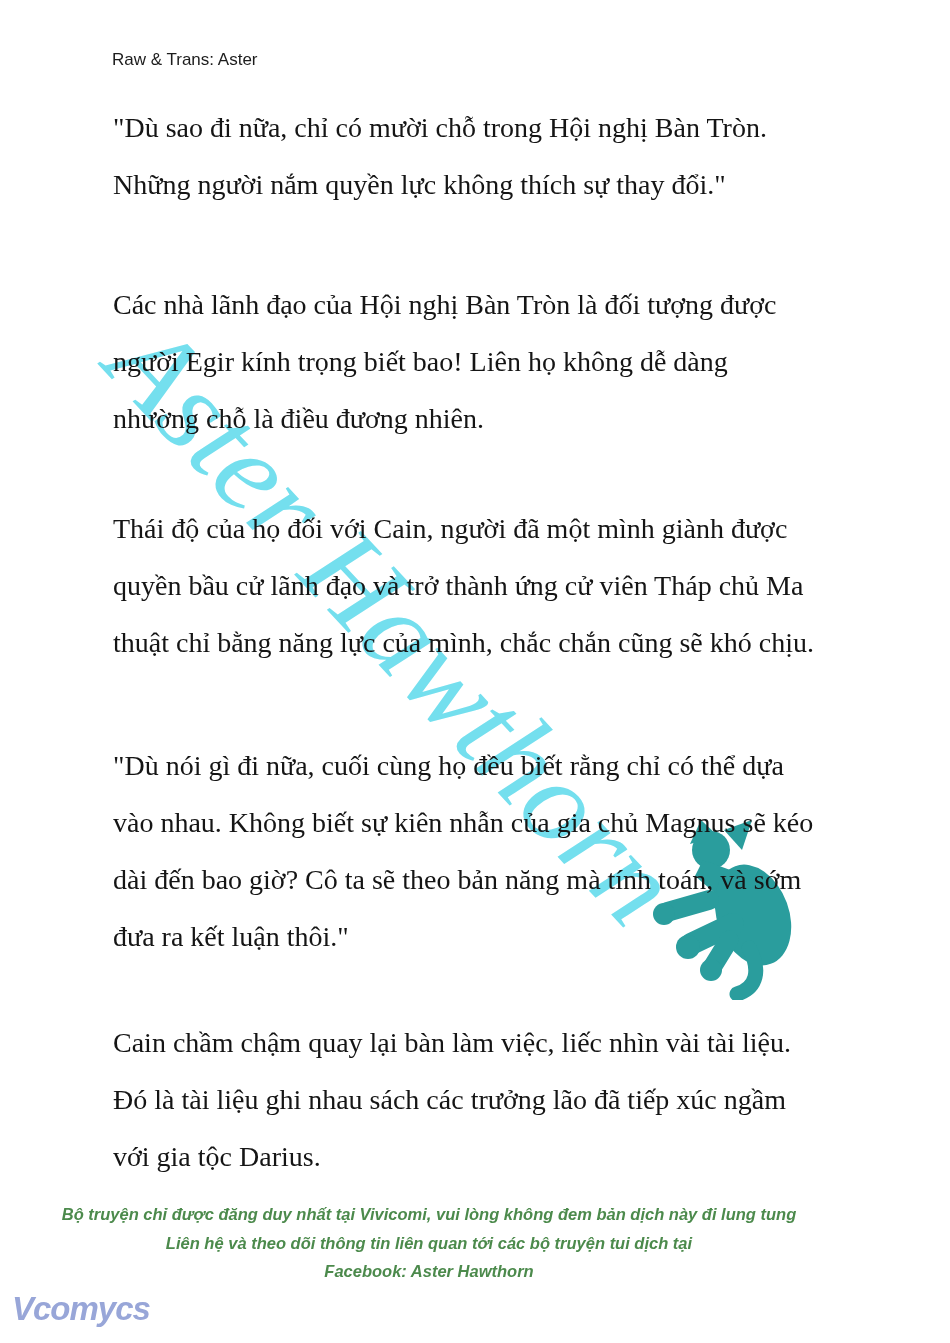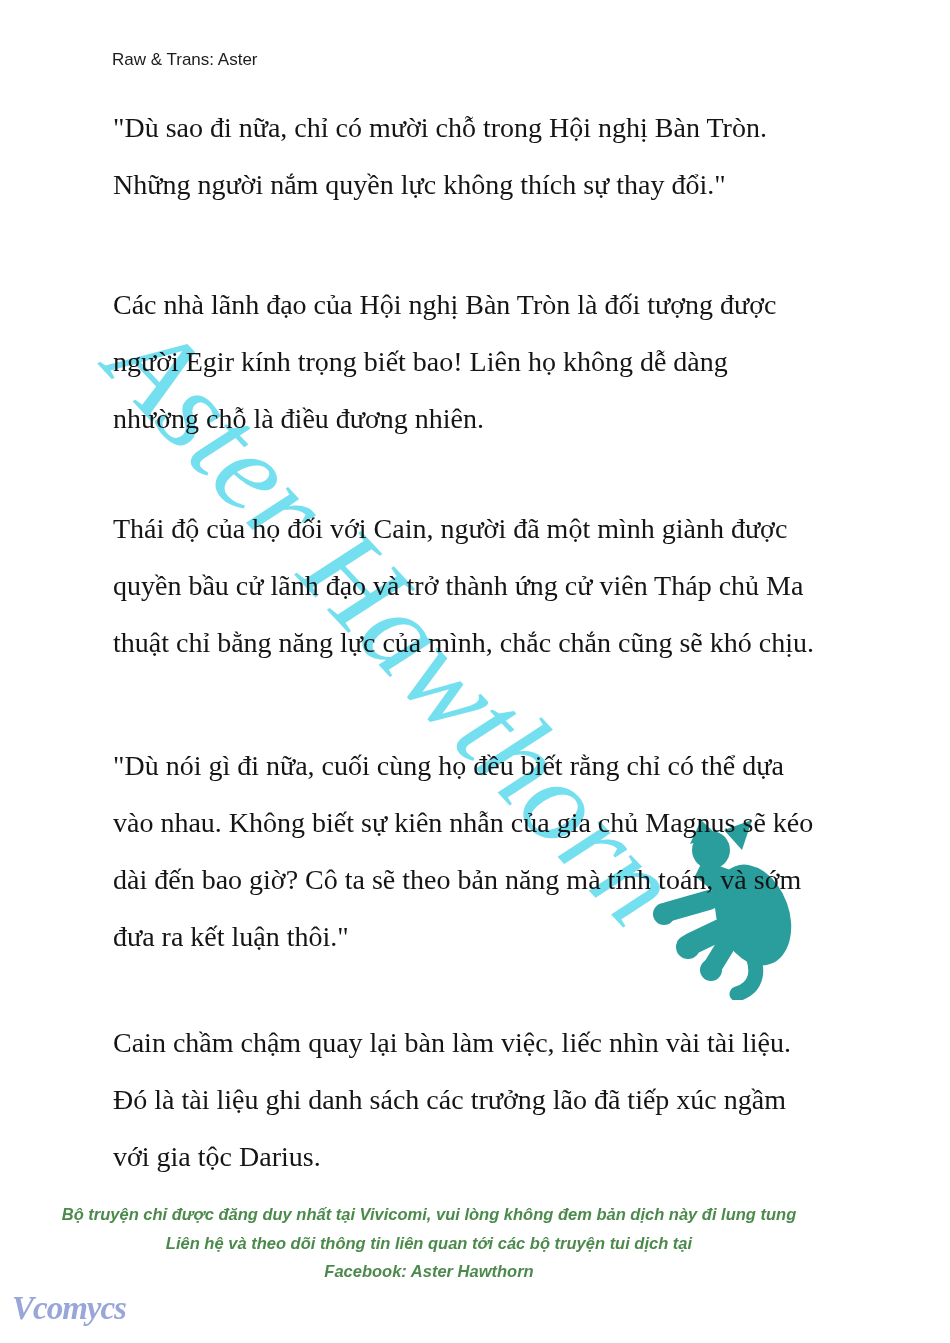--- a/index.html
+++ b/index.html
@@ -74,21 +74,21 @@
     font-style: italic;
     line-height: 28.5px;
     color: var(--footer-color, #4c8a4c);
     white-space: pre-line;
     z-index: 4;
   }
   .vcomycs-logo {
     position: absolute;
     left: 12px;
     top: 1290px;
-    font-family: Liberation Serif, serif;
+    font-family: Liberation Sans, sans-serif;
     font-size: 33px;
     font-weight: bold;
     font-style: italic;
     letter-spacing: -1px;
     color: var(--logo-color, #98a6d8);
     z-index: 4;
   }
 </style>
 </head>
 <body>
@@ -122,21 +122,21 @@
 người Egir kính trọng biết bao! Liên họ không dễ dàng
 nhường chỗ là điều đương nhiên.</div>
   <div class="para para-3">Thái độ của họ đối với Cain, người đã một mình giành được
 quyền bầu cử lãnh đạo và trở thành ứng cử viên Tháp chủ Ma
 thuật chỉ bằng năng lực của mình, chắc chắn cũng sẽ khó chịu.</div>
   <div class="para para-4">"Dù nói gì đi nữa, cuối cùng họ đều biết rằng chỉ có thể dựa
 vào nhau. Không biết sự kiên nhẫn của gia chủ Magnus sẽ kéo
 dài đến bao giờ? Cô ta sẽ theo bản năng mà tính toán, và sớm
 đưa ra kết luận thôi."</div>
   <div class="para para-5">Cain chầm chậm quay lại bàn làm việc, liếc nhìn vài tài liệu.
-Đó là tài liệu ghi danh sách các trưởng lão đã tiếp xúc ngầm
+Đó là tài liệu ghi nhau sách các trưởng lão đã tiếp xúc ngầm
 với gia tộc Darius.</div>
 
   <div class="footer-notice">Bộ truyện chỉ được đăng duy nhất tại Vivicomi, vui lòng không đem bản dịch này đi lung tung
 Liên hệ và theo dõi thông tin liên quan tới các bộ truyện tui dịch tại
 Facebook: Aster Hawthorn</div>
 
   <div class="vcomycs-logo">Vcomycs</div>
 
 </div>
 

